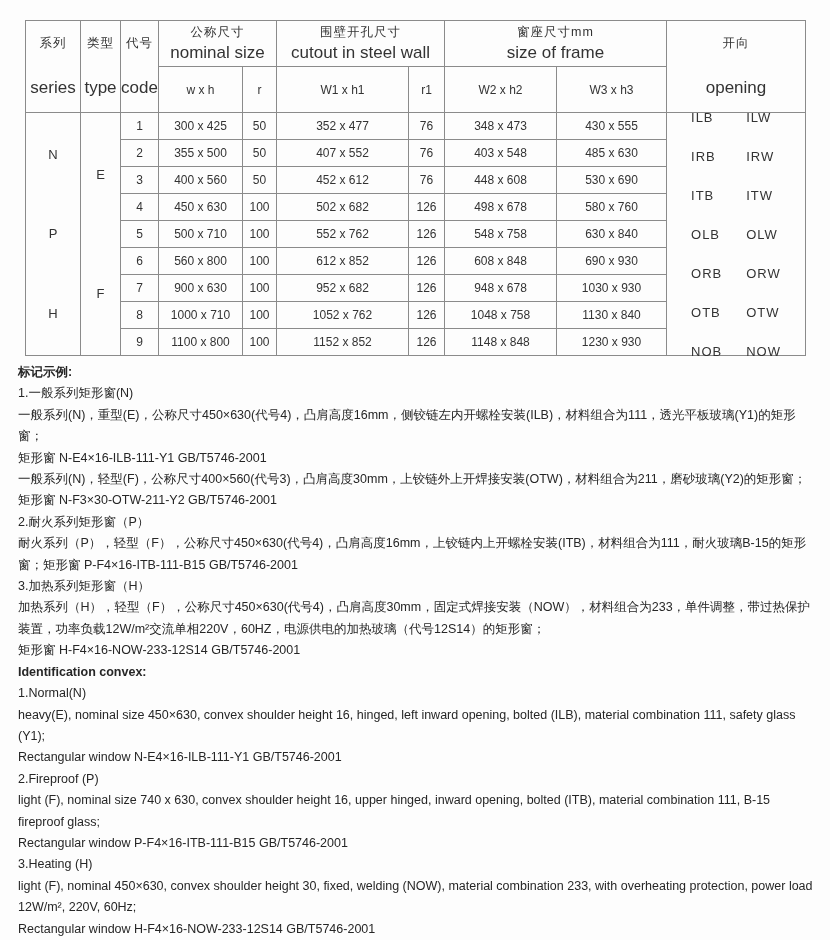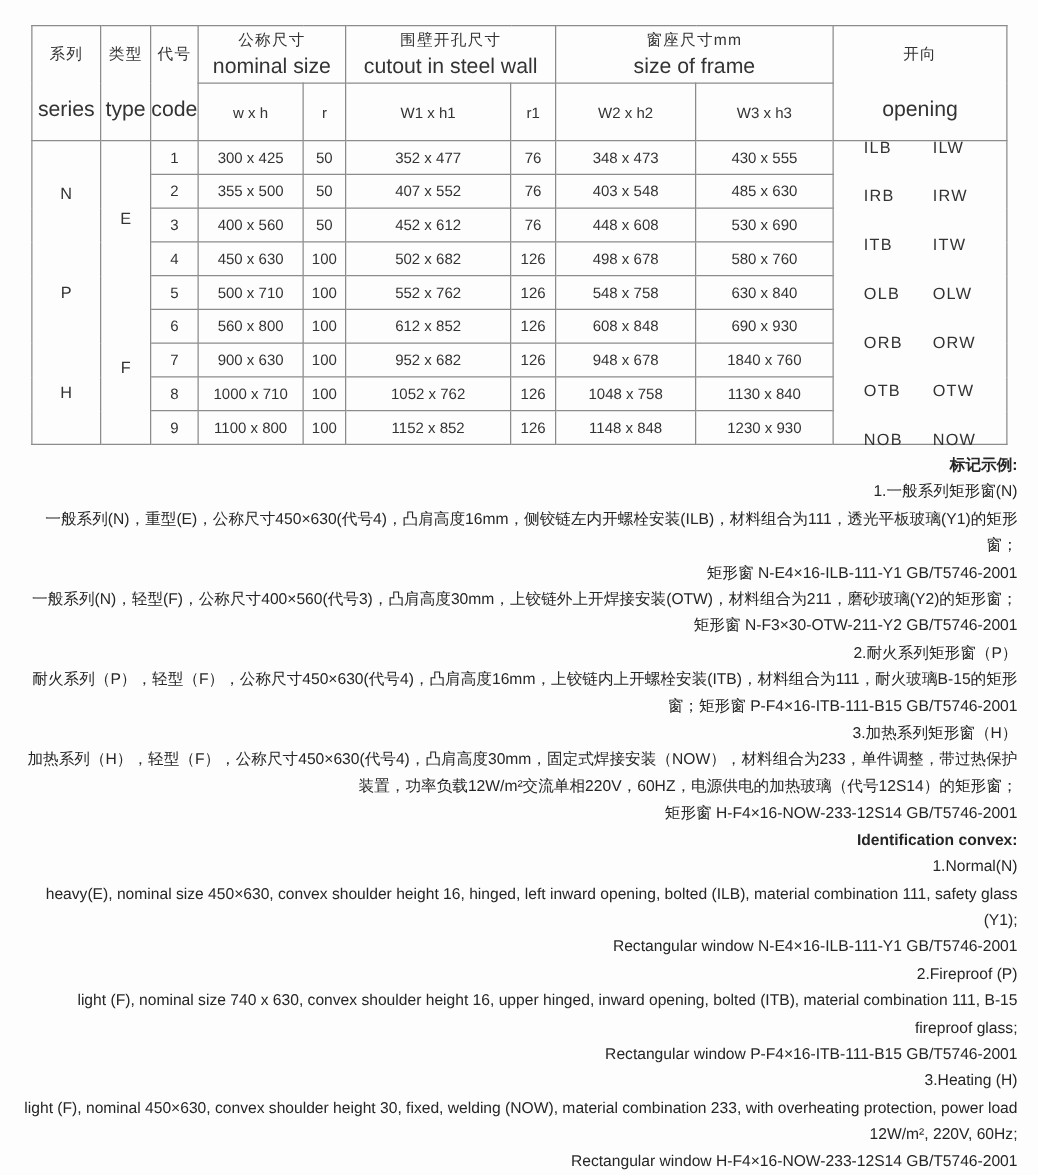--- a/index.html
+++ b/index.html
@@ -40,21 +40,21 @@
     height:238px;font-size:13px;text-align:left;
     letter-spacing:1px;
     gap:24px;
   }
 
   
   .notes{
     position:absolute;left:18px;top:362px;width:796px;
     font-size:12.5px;line-height:21.4px;color:#262626;
   }
-  .notes p{margin:0;text-align:right;}
+  .notes p{margin:0;}
   .notes p.hd{font-weight:bold;}
 </style>
 </head>
 <body>
 
 <div class="page">
 
   <table class="spec">
     <colgroup>
       <col style="width:55px">
@@ -208,21 +208,21 @@
         <td>608 x 848</td>
         <td>690 x 930</td>
       </tr>
       <tr>
         <td>7</td>
         <td>900 x 630</td>
         <td>100</td>
         <td>952 x 682</td>
         <td>126</td>
         <td>948 x 678</td>
-        <td>1840 x 760</td>
+        <td>1030 x 930</td>
       </tr>
       <tr>
         <td>8</td>
         <td>1000 x 710</td>
         <td>100</td>
         <td>1052 x 762</td>
         <td>126</td>
         <td>1048 x 758</td>
         <td>1130 x 840</td>
       </tr>

